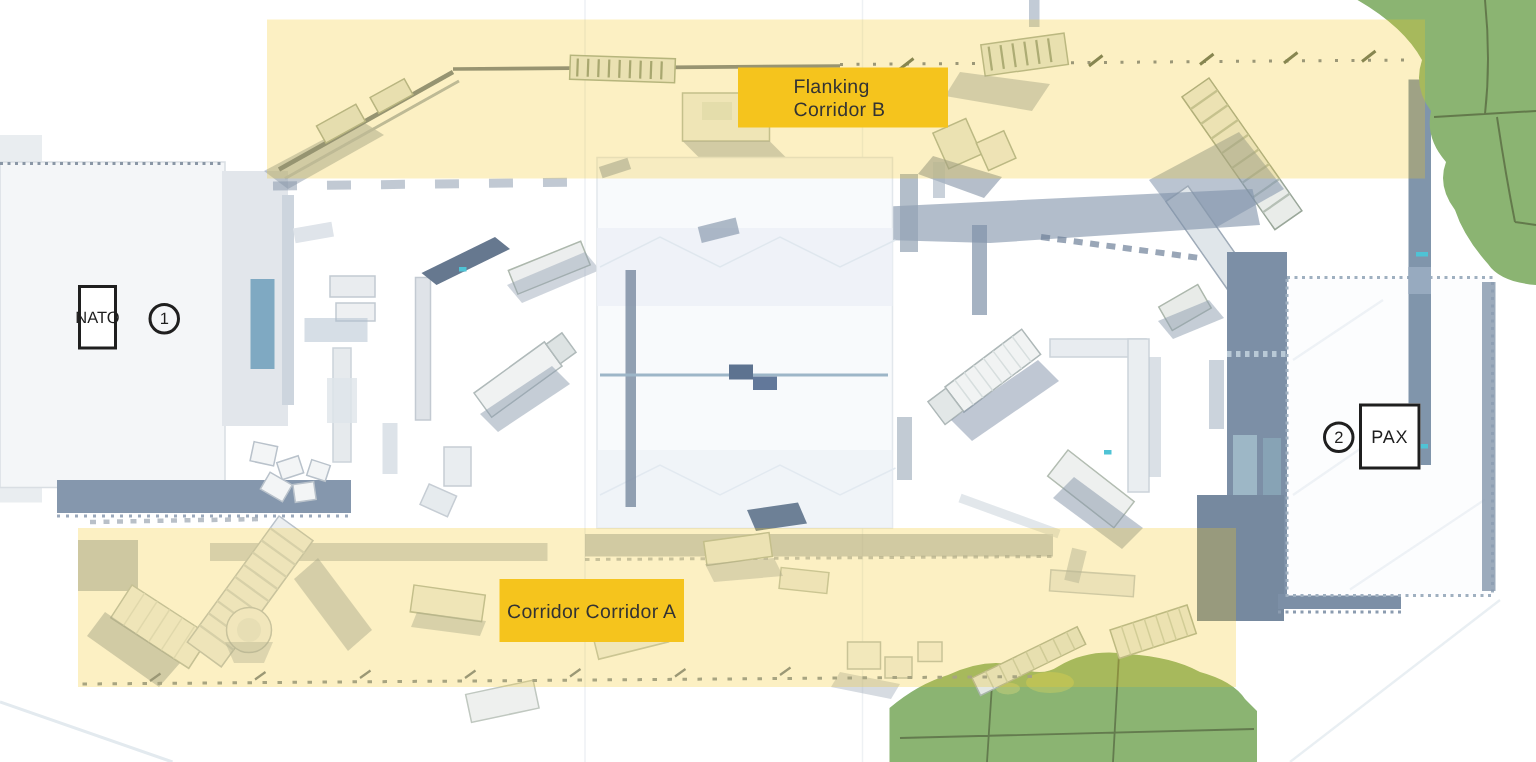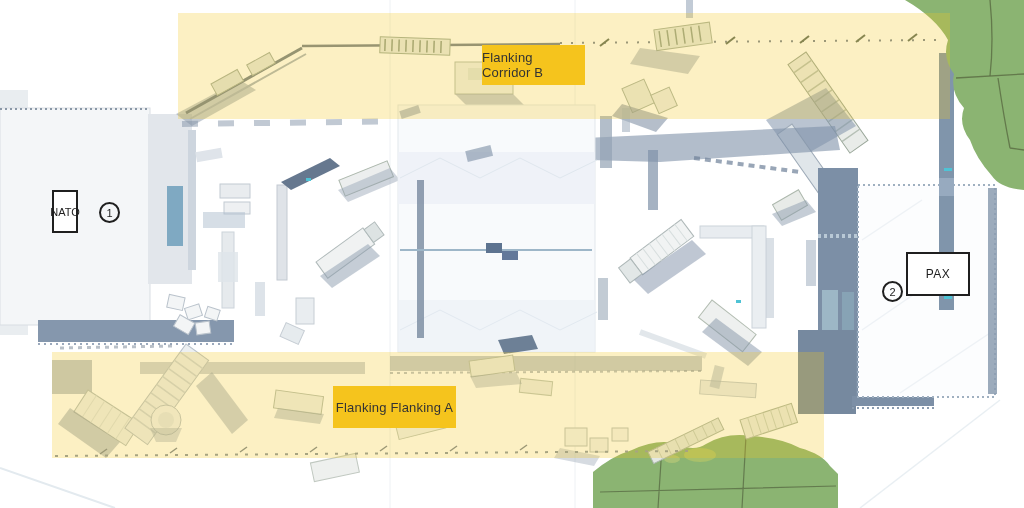--- a/index.html
+++ b/index.html
@@ -12,30 +12,30 @@
     position:absolute;background:var(--corridor-overlay,#F3C623);opacity:.27;pointer-events:none;
   }
   #corridor-b-overlay{left:178px;top:13px;width:772px;height:106px;}
   #corridor-a-overlay{left:52px;top:352px;width:772px;height:106px;}
   .corridor-label{
     position:absolute;background:var(--corridor-label-bg,#F5C41D);
     color:var(--corridor-label-text,#333333);
     display:flex;align-items:center;justify-content:center;
     font-size:13px;letter-spacing:.2px;
   }
-  #corridor-b-label{left:482px;top:45px;width:103px;height:40px;}
+  #corridor-b-label{left:492px;top:45px;width:103px;height:40px;padding-left:37px;}
   #corridor-a-label{left:333px;top:386px;width:123px;height:42px;}
   .spawn-box{
     position:absolute;background:var(--marker-bg,#ffffff);
     border:2px solid var(--marker-border,#1F1F1F);
     display:flex;align-items:center;justify-content:center;
     color:#1e1e1e;box-sizing:border-box;
   }
   #nato-box{left:52px;top:190px;width:26px;height:43px;font-size:11px;}
-  #pax-box{left:906px;top:252px;width:64px;height:44px;font-size:12px;letter-spacing:.5px;}
+  #pax-box{left:906px;top:269px;width:41px;height:44px;font-size:12px;letter-spacing:.5px;}
   .spawn-num{
     position:absolute;width:21px;height:21px;border:2px solid var(--marker-border,#1F1F1F);
     border-radius:50%;display:flex;align-items:center;justify-content:center;
     font-size:11px;color:#1e1e1e;box-sizing:border-box;background:transparent;
   }
   #nato-num{left:99px;top:202px;}
   #pax-num{left:882px;top:281px;}
 </style>
 </head>
 <body>
@@ -263,21 +263,21 @@
       <rect x="306" y="178" width="5" height="3"></rect>
         <rect x="736" y="300" width="5" height="3"></rect>
       <rect x="426" y="418" width="5" height="3"></rect>
     </g>
   </svg>
 
   <div class="corridor-overlay" id="corridor-b-overlay"></div>
   <div class="corridor-overlay" id="corridor-a-overlay"></div>
 
   <div class="corridor-label" id="corridor-b-label">Flanking Corridor B</div>
-  <div class="corridor-label" id="corridor-a-label">Flanking Flanking A</div>
+  <div class="corridor-label" id="corridor-a-label">Corridor Corridor A</div>
 
   <div class="spawn-box" id="nato-box">NATO</div>
   <div class="spawn-num" id="nato-num">1</div>
 
   <div class="spawn-num" id="pax-num">2</div>
   <div class="spawn-box" id="pax-box">PAX</div>
 
 </div>
 
 </body></html>

